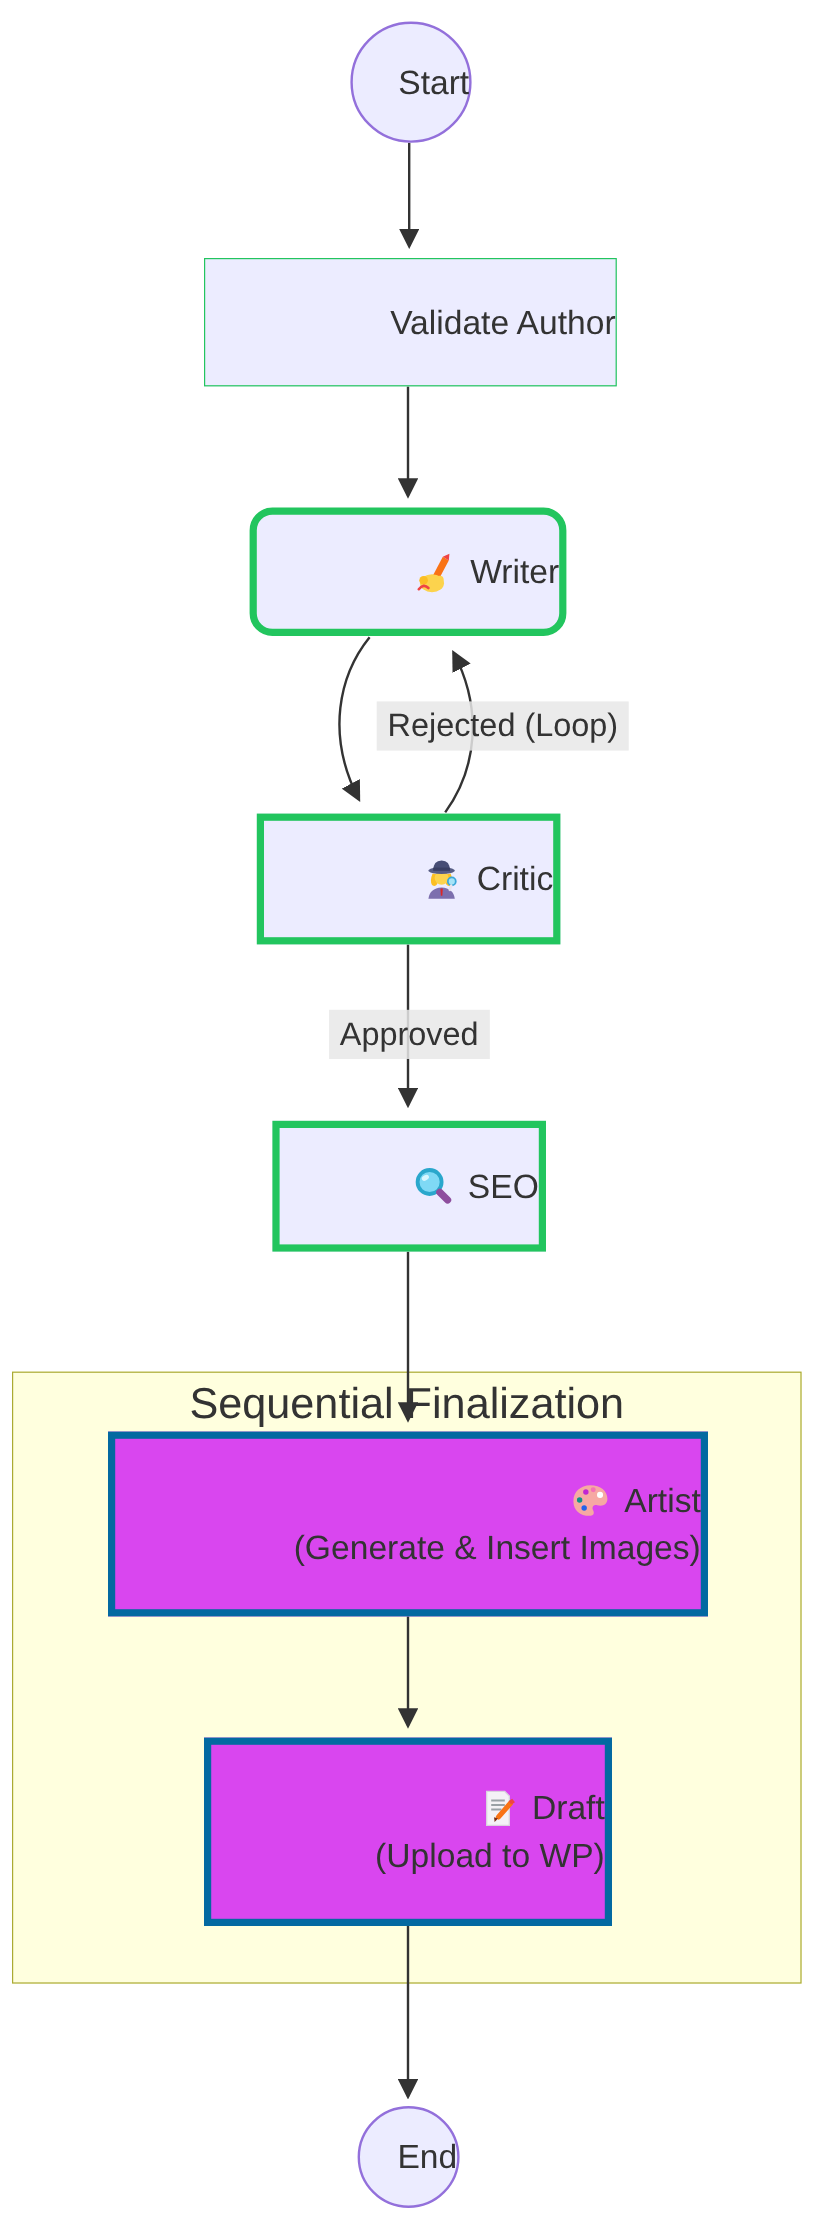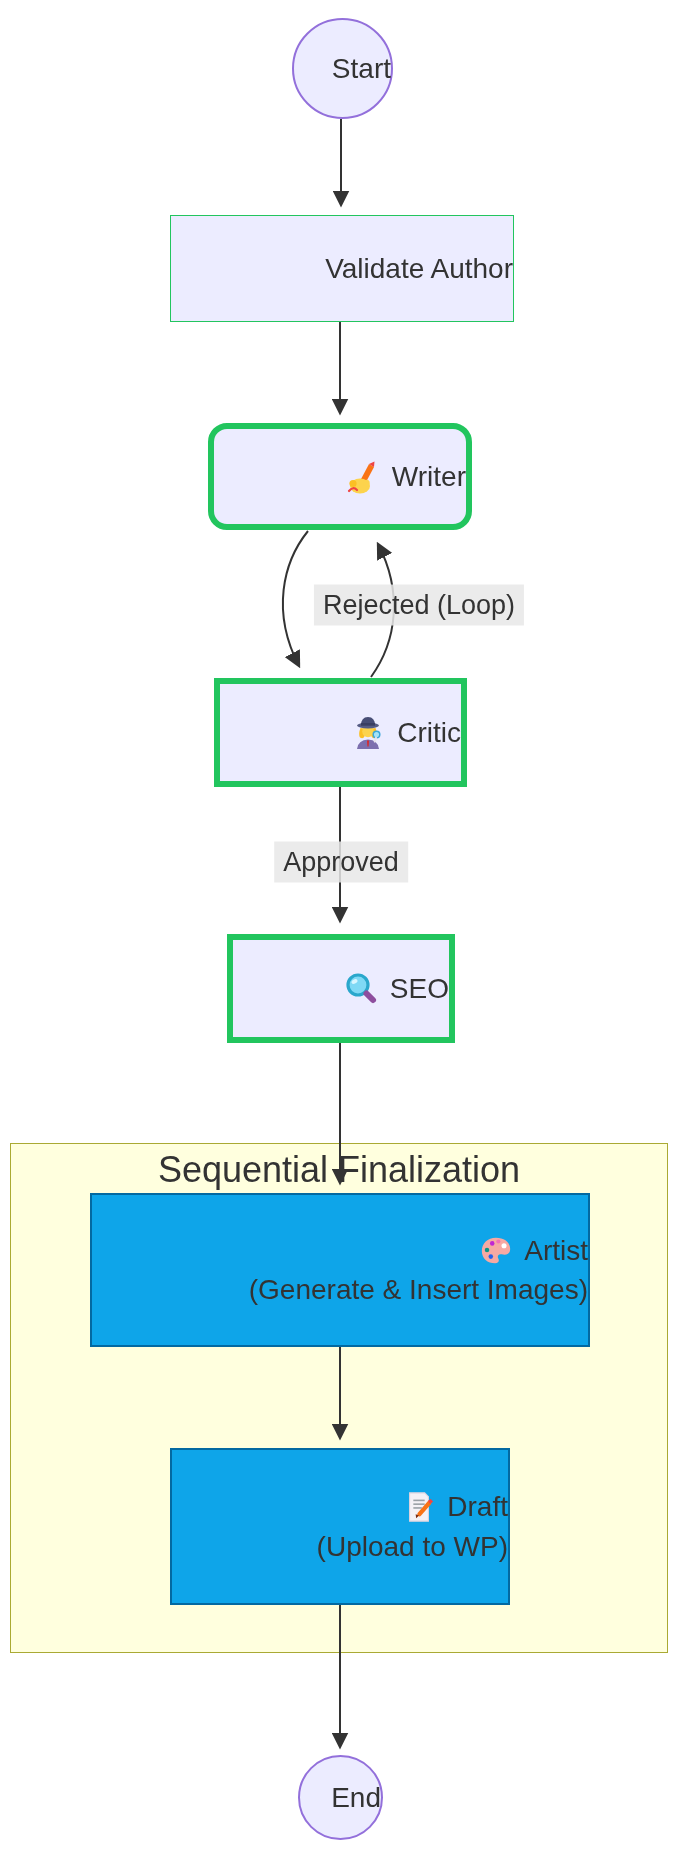--- a/index.html
+++ b/index.html
@@ -18,21 +18,21 @@
     font-size:36px;font-weight:400;color:#333333;z-index:1;
   }
   .node{
     position:absolute;box-sizing:border-box;display:flex;flex-direction:column;
     align-items:flex-end;justify-content:center;text-align:center;
     font-size:28px;color:#333333;z-index:3;line-height:1.4;
   }
   .node .row{display:flex;align-items:center;justify-content:center;gap:11px;}
   .purple{background:#ECECFF;border:6px solid #22c55e;}
   .thin{border-width:1.5px;}
-  .blue{background:#0ea5e9;border:2px solid #0369a1;}
+  .blue{background:#d946ef;border:6px solid #0369a1;}
   .circle{border-radius:50%;background:#ECECFF;border:2px solid #9370DB;}
   .edge-label{
     position:absolute;z-index:4;background:rgba(232,232,232,0.85);
     color:#333333;font-size:27px;padding:5px 9px;white-space:nowrap;
     transform:translate(-50%,-50%);
   }
   .icon{display:inline-flex;flex:0 0 auto;}
 </style>
 </head>
 <body>

